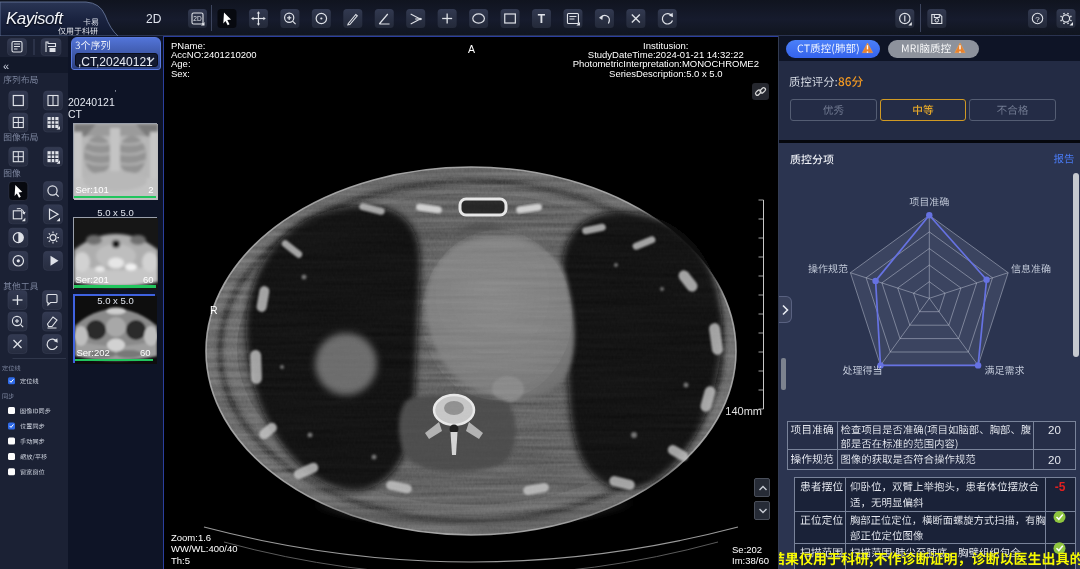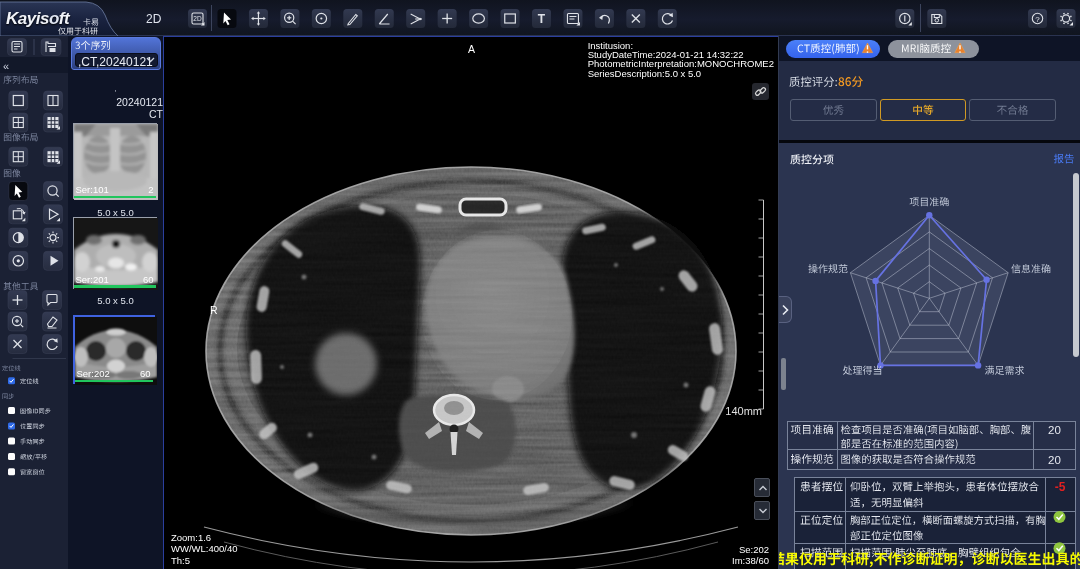--- a/index.html
+++ b/index.html
@@ -12,21 +12,21 @@
 <path d="M0,0 L200,0 Q211,0 214,3 L220,3 L84,3 Q99,3 104,15 Q108,28 116,36 L0,36 Z" fill="none"></path>
 <path d="M0,2 L86,2 Q100,3 105,15 Q110,29 118,36 L0,36 Z" fill="url(#lgx)" stroke="#66769a" stroke-width="1" stroke-opacity="0.85"></path>
 <defs>
           <linearGradient id="lgx" x1="0" y1="0" x2="0" y2="1">
 <stop offset="0" stop-color="#2a3554"></stop>
             <stop offset="0.5" stop-color="#1a2340"></stop>
             <stop offset="1" stop-color="#111930"></stop>
           </linearGradient>
         </defs>
 </svg>
-<div class="abs" style="left:6px;top:9px;color:#f2f4fa;font-size:17px;font-weight:bold;font-style:italic;letter-spacing:-0.5px;text-shadow:0 1px 2px #000">Kayis<span style="color:#dfe5f2">o</span>ft</div>
+<div class="abs" style="left:6px;top:9px;color:#f2f4fa;font-size:17px;font-weight:normal;font-style:italic;letter-spacing:-0.5px;text-shadow:0 1px 2px #000">Kayis<span style="color:#dfe5f2">o</span>ft</div>
 <svg class="abs" style="left:0;top:0" width="120" height="36" viewBox="0 0 120 36">
         <path fill="#e8ecf5" d="M87.3 23.1C88.1 23.5 89.3 24 89.9 24.3L90.2 23.8C89.6 23.5 88.4 23 87.6 22.7ZM86.5 18.3V21.2H83.4V21.8H86.5V25.6H87.2V21.8H90.6V21.2H87.1V20H89.8V19.4H87.1V18.3Z M93.1 20.4H97V21.2H93.1ZM93.1 19.2H97V19.9H93.1ZM92.5 18.6V21.7H93.4C92.9 22.5 92.1 23.1 91.3 23.6C91.4 23.7 91.7 23.9 91.8 24C92.2 23.7 92.7 23.4 93.1 22.9H94.2C93.7 23.8 92.9 24.6 92 25C92.1 25.1 92.4 25.4 92.4 25.5C93.4 24.9 94.3 24 94.9 22.9H95.9C95.6 23.9 94.9 24.8 94.2 25.3C94.3 25.4 94.6 25.6 94.7 25.7C95.5 25 96.1 24.1 96.6 22.9H97.5C97.4 24.3 97.3 24.9 97.1 25.1C97 25.1 97 25.2 96.8 25.2C96.7 25.2 96.3 25.2 95.9 25.1C96 25.3 96.1 25.5 96.1 25.6C96.5 25.7 96.9 25.7 97.1 25.6C97.3 25.6 97.4 25.6 97.6 25.4C97.8 25.2 98 24.5 98.2 22.7C98.2 22.6 98.2 22.4 98.2 22.4H93.6C93.8 22.2 93.9 22 94.1 21.7H97.6V18.6Z"></path>
         <path fill="#f0f2f8" d="M60.9 28.2V28.7H61.3L61.2 28.8C61.5 30.2 62 31.5 62.8 32.5C62.1 33.3 61.3 33.8 60.4 34.1C60.5 34.3 60.7 34.5 60.7 34.6C61.6 34.3 62.4 33.7 63.1 33C63.7 33.7 64.5 34.2 65.4 34.6C65.5 34.5 65.6 34.2 65.8 34.1C64.9 33.8 64.1 33.2 63.5 32.6C64.4 31.5 65 30.1 65.3 28.3L64.9 28.1L64.8 28.2ZM61.8 28.7H64.6C64.3 30.1 63.8 31.2 63.1 32.1C62.5 31.1 62.1 30 61.8 28.7ZM60.4 27.3C59.9 28.6 59.1 29.8 58.2 30.6C58.3 30.7 58.5 31.1 58.6 31.2C58.9 30.9 59.2 30.5 59.5 30.1V34.6H60.1V29.2C60.4 28.7 60.7 28.1 60.9 27.5Z M67.2 27.8V30.7C67.2 31.9 67.1 33.3 66.3 34.3C66.4 34.4 66.6 34.6 66.7 34.7C67.3 34 67.6 33.1 67.7 32.2H69.7V34.6H70.3V32.2H72.5V33.8C72.5 34 72.4 34 72.3 34C72.1 34 71.6 34 71 34C71.1 34.2 71.2 34.4 71.2 34.6C72 34.6 72.5 34.6 72.7 34.5C73 34.4 73.1 34.2 73.1 33.8V27.8ZM67.8 28.4H69.7V29.7H67.8ZM72.5 28.4V29.7H70.3V28.4ZM67.8 30.3H69.7V31.6H67.8C67.8 31.3 67.8 31 67.8 30.7ZM72.5 30.3V31.6H70.3V30.3Z M75 27.8V28.4H77.8V30.5H74.4V31.1H77.8V33.8C77.8 33.9 77.7 34 77.5 34C77.3 34 76.7 34 76.1 34C76.2 34.1 76.3 34.4 76.3 34.6C77.1 34.6 77.7 34.6 78 34.5C78.3 34.4 78.4 34.2 78.4 33.8V31.1H81.6V30.5H78.4V28.4H81V27.8Z M86 28.2C86.5 28.5 87.1 29 87.3 29.3L87.7 28.9C87.5 28.6 86.9 28.1 86.4 27.8ZM85.7 30.3C86.2 30.6 86.8 31.1 87.1 31.4L87.5 31.1C87.2 30.7 86.6 30.2 86.1 29.9ZM85 27.4C84.4 27.7 83.3 27.9 82.4 28C82.5 28.2 82.6 28.4 82.6 28.5C82.9 28.5 83.3 28.4 83.7 28.3V29.5H82.3V30.1H83.6C83.3 31 82.7 32.1 82.2 32.6C82.3 32.8 82.5 33 82.5 33.2C82.9 32.7 83.4 31.9 83.7 31.1V34.6H84.3V30.9C84.6 31.3 84.9 31.8 85 32.1L85.4 31.6C85.2 31.4 84.5 30.5 84.3 30.2V30.1H85.5V29.5H84.3V28.2C84.7 28.1 85 28 85.3 27.9ZM85.4 32.5 85.5 33.1 88.1 32.6V34.6H88.7V32.5L89.7 32.4L89.6 31.8L88.7 32V27.3H88.1V32Z M96.2 28.3V30.6H94.9V28.3ZM93.4 30.6V31.2H94.3C94.3 32.2 94.1 33.5 93.3 34.3C93.4 34.4 93.6 34.6 93.8 34.7C94.7 33.7 94.9 32.4 94.9 31.2H96.2V34.6H96.8V31.2H97.7V30.6H96.8V28.3H97.5V27.7H93.7V28.3H94.3V30.6ZM90.4 27.7V28.3H91.4C91.2 29.5 90.8 30.6 90.3 31.4C90.4 31.5 90.5 31.9 90.5 32C90.7 31.8 90.8 31.6 91 31.4V34.3H91.5V33.6H93.1V30.2H91.5C91.7 29.6 91.8 28.9 92 28.3H93.2V27.7ZM91.5 30.7H92.6V33.1H91.5Z"></path>
       </svg>
 <div class="abs" style="left:146px;top:12px;color:#dfe3ec;font-size:12px">2D</div>
 </div>
 <svg class="abs" style="left:0;top:0" width="1080" height="36" viewBox="0 0 1080 36">
       <defs>
         <linearGradient id="bgb" x1="0" y1="0" x2="0" y2="1">
           <stop offset="0" stop-color="#323950"></stop>
@@ -319,21 +319,21 @@
 <div class="abs" style="left:71px;top:37px;width:90px;height:33px;background:linear-gradient(180deg,#5274d8,#2c407f);border-radius:6px 6px 3px 3px;border:1px solid #5b7ade"></div>
 <div class="abs" style="left:74.5px;top:53px;width:83px;height:13.5px;background:#131a31;border-radius:3px;border:1px solid #090d1a"></div>
 <div class="abs" style="left:78px;top:55px;color:#e8ecf4;font-size:12px">,CT,20240121</div>
 <svg class="abs" style="left:146px;top:57px" width="9" height="6" viewBox="0 0 9 6">
       <path d="M1,1 L4.5,4.5 L8,1" fill="none" stroke="#d0d6e2" stroke-width="1.3"></path>
     </svg>
 <svg class="abs" style="left:68px;top:36px" width="95" height="40" viewBox="68 36 95 40">
       <path fill="#f0f3fa" d="M77.6 49.1C78.9 49.1 80 48.4 80 47C80 46 79.3 45.4 78.4 45.2V45.1C79.2 44.9 79.7 44.3 79.7 43.4C79.7 42.2 78.8 41.5 77.6 41.5C76.8 41.5 76.1 41.9 75.6 42.4L76 43C76.5 42.6 77 42.3 77.6 42.3C78.3 42.3 78.8 42.7 78.8 43.4C78.8 44.2 78.3 44.8 76.8 44.8V45.5C78.5 45.5 79.1 46.1 79.1 47C79.1 47.9 78.5 48.4 77.6 48.4C76.7 48.4 76.2 48 75.8 47.5L75.3 48.1C75.8 48.6 76.5 49.1 77.6 49.1Z M85.1 43.5V49.8H85.9V43.5ZM85.6 40.6C84.6 42.3 82.8 43.7 80.9 44.5C81.1 44.7 81.3 45 81.5 45.2C83 44.5 84.5 43.3 85.6 41.9C86.9 43.5 88.2 44.5 89.7 45.2C89.8 45 90 44.7 90.2 44.6C88.7 43.8 87.3 42.9 86 41.3L86.3 40.9Z M94.3 44.6C94.9 44.9 95.7 45.3 96.4 45.6H92.8V46.3H96V48.9C96 49.1 95.9 49.1 95.7 49.1C95.5 49.1 94.9 49.1 94.1 49.1C94.2 49.3 94.3 49.6 94.4 49.8C95.3 49.8 95.9 49.8 96.2 49.7C96.6 49.6 96.7 49.4 96.7 48.9V46.3H98.9C98.5 46.8 98.2 47.2 97.8 47.5L98.4 47.8C99 47.3 99.5 46.5 100 45.8L99.5 45.6L99.4 45.6H97.5L97.6 45.6C97.4 45.4 97.1 45.3 96.8 45.2C97.7 44.7 98.5 44.1 99.1 43.5L98.6 43.1L98.5 43.1H93.4V43.8H97.8C97.3 44.1 96.7 44.6 96.2 44.8C95.7 44.6 95.2 44.4 94.7 44.2ZM95.3 40.8C95.4 41 95.6 41.4 95.7 41.7H91.8V44.5C91.8 46 91.7 48 90.9 49.4C91 49.5 91.4 49.7 91.5 49.8C92.3 48.3 92.5 46 92.5 44.5V42.4H100.1V41.7H96.6C96.4 41.4 96.2 40.9 96 40.5Z M107 41.8V47.4H107.7V41.8ZM109 40.6V48.8C109 49 109 49 108.8 49C108.6 49 108.1 49 107.6 49C107.7 49.2 107.8 49.6 107.8 49.8C108.6 49.8 109.1 49.7 109.4 49.6C109.7 49.5 109.8 49.3 109.8 48.8V40.6ZM102.4 46C102.9 46.3 103.5 46.8 103.9 47.2C103.2 48.1 102.3 48.8 101.3 49.2C101.5 49.4 101.7 49.7 101.8 49.9C103.9 48.9 105.5 47 106 43.5L105.5 43.3L105.4 43.4H103.1C103.3 42.9 103.4 42.4 103.5 41.9H106.3V41.1H101.2V41.9H102.8C102.4 43.4 101.9 44.8 101.1 45.7C101.2 45.9 101.5 46.1 101.7 46.2C102.1 45.6 102.5 44.9 102.9 44.1H105.1C105 45 104.7 45.8 104.3 46.5C103.9 46.2 103.3 45.7 102.8 45.4Z"></path>
     </svg>
 <div class="abs" style="left:68px;top:84px;width:95px;text-align:center;color:#c8cdd8;font-size:8px">,</div>
-<div class="abs" style="left:68px;top:96px;width:95px;text-align:right;color:#e4e8f0;font-size:10.5px;line-height:12px">20240121<br>CT</div>
+<div class="abs" style="left:68px;top:96px;width:95px;text-align:left;color:#e4e8f0;font-size:10.5px;line-height:12px">20240121<br>CT</div>
 <div class="abs" style="left:72.5px;top:122.5px;width:84px;height:76.5px;border:1px solid #9aa0ac;background:#000">
       <svg width="84" height="76" viewBox="0 0 84 76" style="position:absolute;left:0;top:0">
         <defs>
           <filter id="tb1">
             <feGaussianBlur stdDeviation="1.6"></feGaussianBlur>
           </filter>
         </defs>
         <rect x="0" y="0" width="84" height="76" fill="#b6b6b6"></rect>
         <g filter="url(#tb1)">
           <rect x="0" y="0" width="84" height="12" fill="#9b9b9b"></rect>
@@ -379,21 +379,21 @@
           <ellipse cx="57" cy="49" rx="6" ry="3.5" fill="#f2f2f2"></ellipse>
           <ellipse cx="26" cy="51" rx="5" ry="3" fill="#e8e8e8"></ellipse>
           <ellipse cx="20" cy="22" rx="8" ry="5" fill="#6e6e6e"></ellipse>
           <ellipse cx="64" cy="22" rx="8" ry="5" fill="#6e6e6e"></ellipse>
         </g>
       </svg>
       <div class="abs" style="left:2px;bottom:3px;color:#fff;font-size:9.5px">Ser:201</div>
       <div class="abs" style="right:2px;bottom:3px;color:#fff;font-size:9.5px">60</div>
       <div class="abs" style="left:0;bottom:0;width:100%;height:2.5px;background:#21c55d"></div>
     </div>
-<div class="abs" style="left:72.5px;top:315px;width:82px;height:69px;border:2px solid #3f62e0;background:#000">
+<div class="abs" style="left:72.5px;top:294px;width:82px;height:69px;border:2px solid #3f62e0;background:#000">
       <svg width="82" height="68" viewBox="0 0 82 68" style="position:absolute;left:0;top:0">
         <defs>
           <filter id="tb3">
             <feGaussianBlur stdDeviation="1.3"></feGaussianBlur>
           </filter>
         </defs>
         <rect width="82" height="68" fill="#0e0e0e"></rect>
         <g filter="url(#tb3)">
           <path d="M0,30 Q18,13 41,13 Q62,13 82,30 L82,58 Q41,68 0,58 Z" fill="#8a8a8a"></path>
           <path d="M0,44 Q41,56 82,44 L82,60 Q41,69 0,60 Z" fill="#9e9e9e"></path>
@@ -509,32 +509,33 @@
         <line x1="594.5" y1="220.0" x2="599.5" y2="220.0" stroke="#c8c8c8" stroke-width="0.8"></line>
         <line x1="594.5" y1="239.0" x2="599.5" y2="239.0" stroke="#c8c8c8" stroke-width="0.8"></line>
         <line x1="594.5" y1="258.0" x2="599.5" y2="258.0" stroke="#c8c8c8" stroke-width="0.8"></line>
         <line x1="594.5" y1="277.0" x2="599.5" y2="277.0" stroke="#c8c8c8" stroke-width="0.8"></line>
         <line x1="594.5" y1="296.0" x2="599.5" y2="296.0" stroke="#c8c8c8" stroke-width="0.8"></line>
         <line x1="594.5" y1="315.0" x2="599.5" y2="315.0" stroke="#c8c8c8" stroke-width="0.8"></line>
         <line x1="594.5" y1="334.0" x2="599.5" y2="334.0" stroke="#c8c8c8" stroke-width="0.8"></line>
         <line x1="594.5" y1="353.0" x2="599.5" y2="353.0" stroke="#c8c8c8" stroke-width="0.8"></line>
         <line x1="594.5" y1="372.0" x2="599.5" y2="372.0" stroke="#c8c8c8" stroke-width="0.8"></line>
       </svg>
+<div class="abs" style="left:7px;top:4px;font-size:9.5px;line-height:9.2px;color:#fff">PName:<br>AccNO:2401210200<br>Age:<br>Sex:</div>
 <div class="abs" style="left:0;top:6px;width:615px;text-align:center;font-size:10.5px;color:#fff">A</div>
-<div class="abs" style="right:3px;top:4px;font-size:9.5px;line-height:9.2px;color:#fff;text-align:left">Institusion:<br>StudyDateTime:2024-01-21 14:32:22<br>PhotometricInterpretation:MONOCHROME2<br>SeriesDescription:5.0 x 5.0</div>
+<div class="abs" style="right:18px;top:4px;font-size:9.5px;line-height:9.2px;color:#fff;text-align:center">Institusion:<br>StudyDateTime:2024-01-21 14:32:22<br>PhotometricInterpretation:MONOCHROME2<br>SeriesDescription:5.0 x 5.0</div>
 <div class="abs" style="left:588px;top:46px;width:17px;height:17px;background:#25272e;border-radius:3px"><svg width="17" height="17" viewBox="0 0 17 17">
           <g stroke="#d8d8d8" stroke-width="1.2" fill="none">
             <rect x="3.2" y="7.8" width="6" height="3.6" rx="1.8" transform="rotate(-45 6.2 9.6)"></rect>
             <rect x="7.8" y="5.6" width="6" height="3.6" rx="1.8" transform="rotate(-45 10.8 7.4)"></rect>
           </g>
         </svg></div>
 <div class="abs" style="left:46px;top:267px;font-size:10.5px;color:#fff">R</div>
 <div class="abs" style="right:15px;top:368px;font-size:11px;color:#e0e0e0">140mm</div>
 <div class="abs" style="left:7px;top:495px;font-size:9.5px;line-height:9.2px;color:#fff;line-height:11.4px">Zoom:1.6<br>WW/WL:400/40<br>Th:5</div>
-<div class="abs" style="right:8px;top:507px;font-size:9.5px;line-height:9.2px;color:#fff;line-height:11.4px;text-align:right">Se:202<br>Im:38/60</div>
+<div class="abs" style="right:8px;top:507px;font-size:9.5px;line-height:9.2px;color:#fff;line-height:11.4px;">Se:202<br>Im:38/60</div>
 <div class="abs" style="left:590px;top:441px;width:16px;height:19px;background:#262b36;border:1px solid #4a4f5a;border-radius:2px"><svg width="16" height="18" viewBox="0 0 16 18">
           <path d="M4.5,11 L8,7.5 L11.5,11" fill="none" stroke="#c8ccd4" stroke-width="1.4"></path>
         </svg></div>
 <div class="abs" style="left:590px;top:464px;width:16px;height:19px;background:#262b36;border:1px solid #4a4f5a;border-radius:2px"><svg width="16" height="18" viewBox="0 0 16 18">
           <path d="M4.5,7 L8,10.5 L11.5,7" fill="none" stroke="#c8ccd4" stroke-width="1.4"></path>
         </svg></div>
 </div>
 <div class="abs" style="left:778px;top:36px;width:364px;height:533px;background:#0e1426;border-left:1px solid #323b52">
 <div class="abs" style="left:0;top:24.5px;width:302px;height:79.5px;background:#232b44"></div>
 <div class="abs" style="left:0;top:104px;width:302px;height:2.5px;background:#05070d"></div>

